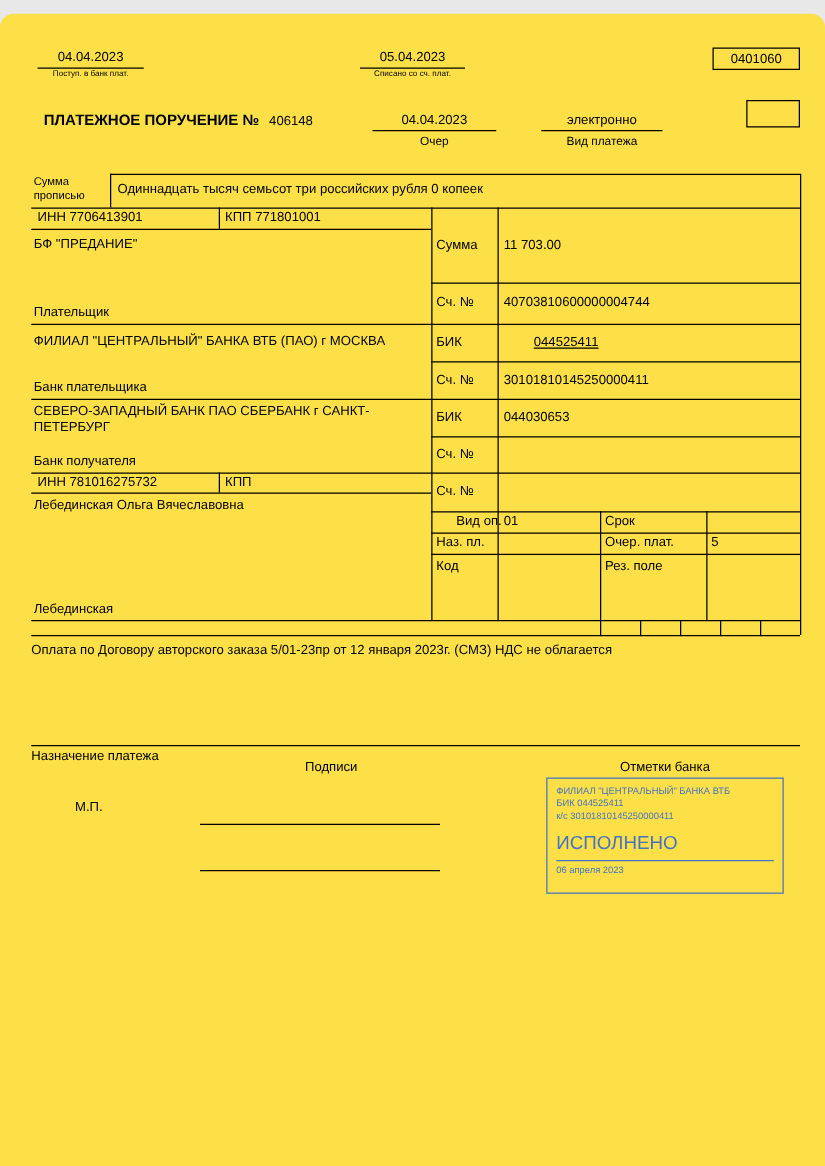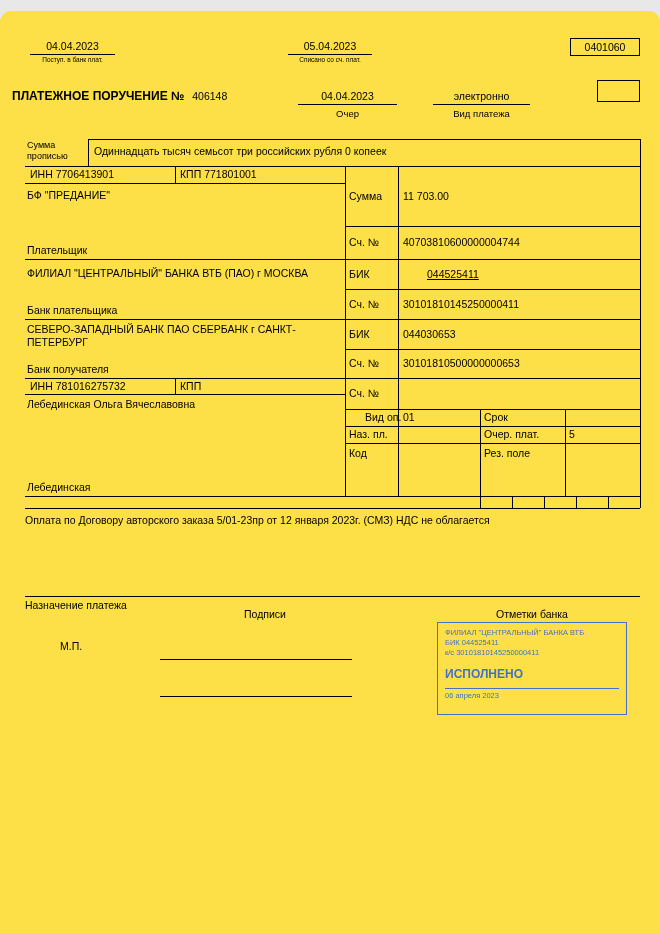--- a/index.html
+++ b/index.html
@@ -16,41 +16,41 @@
   .b   { font-weight:bold; }
   .tiny{ font-size:6.5px; line-height:8px; }
   .sm  { font-size:9px; line-height:11px; }
   .fc  { display:flex; align-items:center; }
   .box { position:absolute; border:1px solid #000; box-sizing:border-box;
          display:flex; align-items:center; justify-content:center; }
   .stamp {
     position:absolute; border:1px solid currentColor; box-sizing:border-box;
     padding:5px 7px; font-size:7.5px; line-height:10px;
   }
-  .stamp .status { margin-top:10px; font-weight:bold; font-size:12px; line-height:13px; }
+  .stamp .status { margin-top:10px; font-weight:normal; font-size:15px; line-height:13px; }
   .stamp .sep { border-top:1px solid currentColor; margin-top:7px; padding-top:2px; }
 </style>
 </head>
 <body>
 
 <div class="page">
 
   <div class="abs c" style="left:30px;top:29px;width:85px;">04.04.2023</div>
   <div class="hl" style="left:30px;top:43px;width:85px;"></div>
   <div class="abs c tiny" style="left:25px;top:45px;width:95px;">Поступ. в банк плат.</div>
 
   <div class="abs c" style="left:288px;top:29px;width:84px;">05.04.2023</div>
   <div class="hl" style="left:288px;top:43px;width:84px;"></div>
   <div class="abs c tiny" style="left:283px;top:45px;width:94px;">Списано со сч. плат.</div>
 
   <div class="box" style="left:570px;top:27px;width:70px;height:18px;">
     <span>0401060</span>
   </div>
 
-  <div class="abs" style="left:12px;top:79px;">
+  <div class="abs" style="left:35px;top:79px;">
     <span class="b" style="font-size:12px;">ПЛАТЕЖНОЕ ПОРУЧЕНИЕ №</span>
     <span style="margin-left:5px;">406148</span>
   </div>
   <div class="abs c" style="left:298px;top:79px;width:99px;">04.04.2023</div>
   <div class="hl" style="left:298px;top:93px;width:99px;"></div>
   <div class="abs c" style="left:298px;top:96px;width:99px;font-size:9.5px;">Очер</div>
 
   <div class="abs c" style="left:433px;top:79px;width:97px;">электронно</div>
   <div class="hl" style="left:433px;top:93px;width:97px;"></div>
   <div class="abs c" style="left:433px;top:96px;width:97px;font-size:9.5px;">Вид платежа</div>
@@ -115,21 +115,20 @@
   <div class="abs fc" style="left:403px;top:215px;width:235px;height:33px;">40703810600000004744</div>
 
   <div class="abs fc" style="left:349px;top:248px;width:46px;height:30px;">БИК</div>
   <div class="abs fc" style="left:427px;top:248px;width:235px;height:30px;text-decoration:underline;">044525411</div>
   <div class="abs fc" style="left:349px;top:278px;width:46px;height:30px;">Сч. №</div>
   <div class="abs fc" style="left:403px;top:278px;width:235px;height:30px;">30101810145250000411</div>
 
   <div class="abs fc" style="left:349px;top:308px;width:46px;height:30px;">БИК</div>
   <div class="abs fc" style="left:403px;top:308px;width:235px;height:30px;">044030653</div>
   <div class="abs fc" style="left:349px;top:338px;width:46px;height:29px;">Сч. №</div>
-  <div class="abs fc" style="left:403px;top:338px;width:235px;height:29px;">30101810500000000653</div>
 
   <div class="abs fc" style="left:349px;top:367px;width:46px;height:31px;">Сч. №</div>
 
   <div class="abs fc" style="left:349px;top:398px;width:46px;height:17px;padding-left:16px;">Вид оп.</div>
   <div class="abs fc" style="left:403px;top:398px;width:74px;height:17px;">01</div>
   <div class="abs fc" style="left:484px;top:398px;width:78px;height:17px;">Срок</div>
   <div class="abs fc" style="left:569px;top:398px;width:68px;height:17px;"></div>
 
   <div class="abs fc" style="left:349px;top:415px;width:46px;height:17px;">Наз. пл.</div>
   <div class="abs fc" style="left:403px;top:415px;width:74px;height:17px;"></div>

